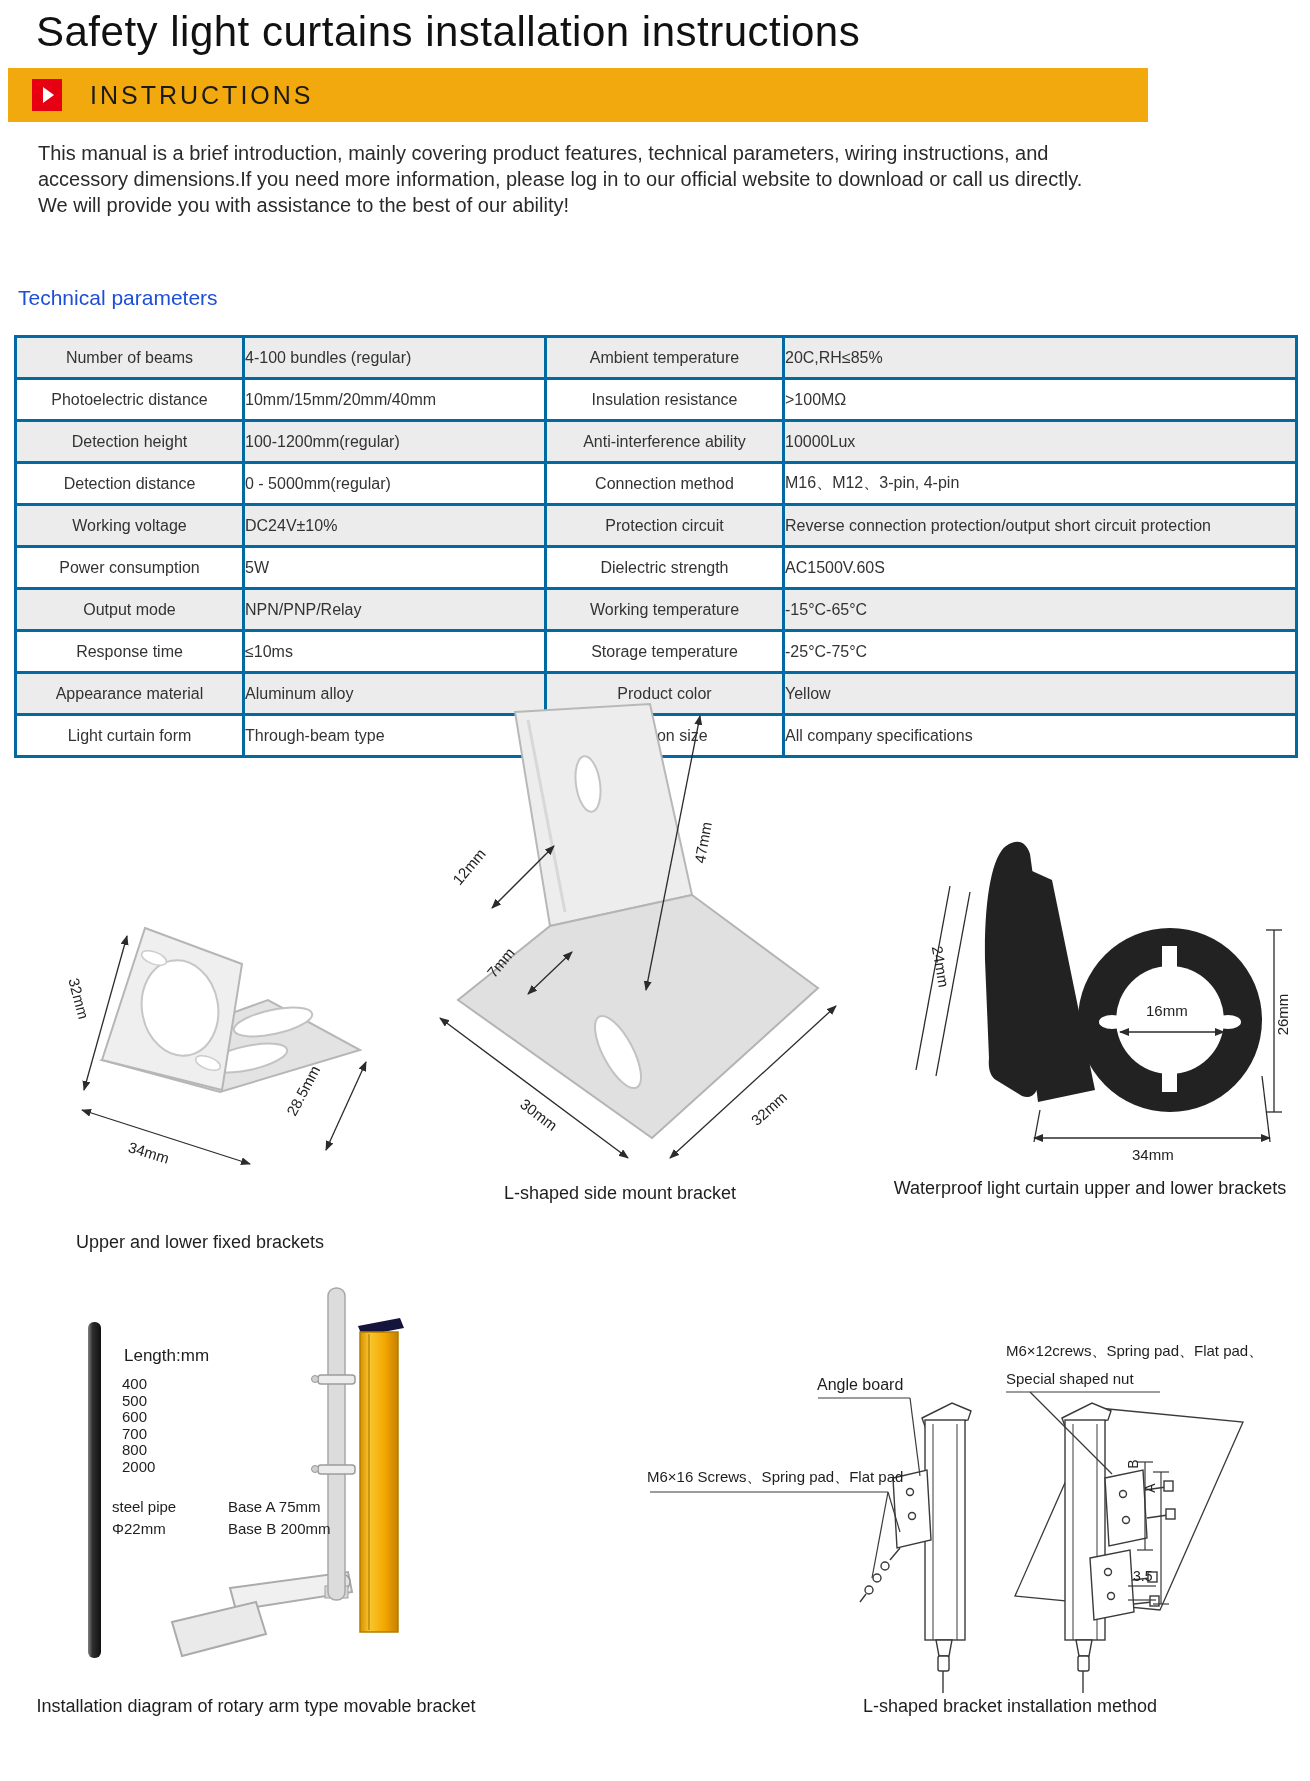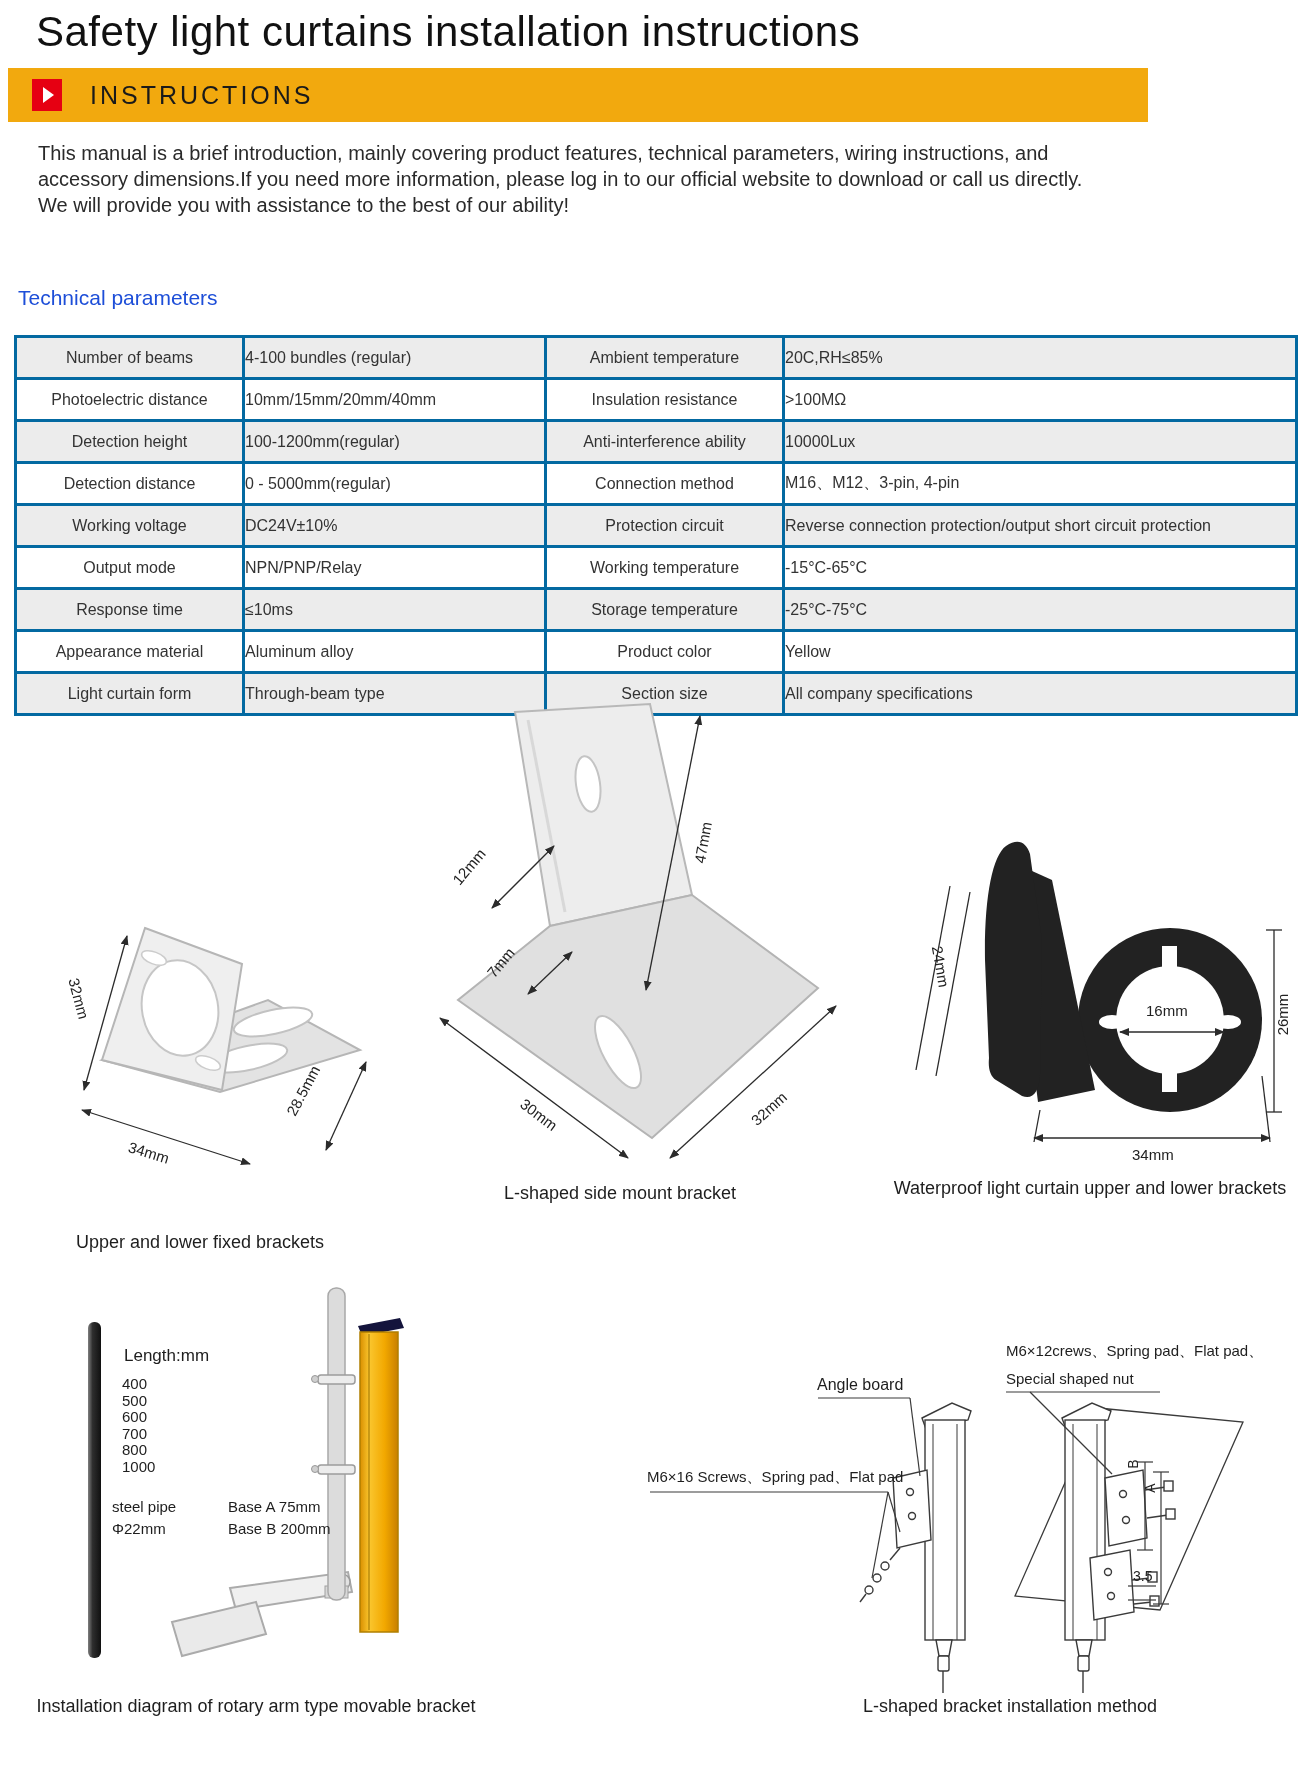--- a/index.html
+++ b/index.html
@@ -99,20 +99,26 @@
         <td class="lab">Detection distance</td>
         <td class="val">0 - 5000mm(regular)</td>
         <td class="lab">Connection method</td>
         <td class="val">M16、M12、3-pin, 4-pin</td>
       </tr>
       <tr>
         <td class="lab">Working voltage</td>
         <td class="val">DC24V±10%</td>
         <td class="lab">Protection circuit</td>
         <td class="val">Reverse connection protection/output short circuit protection</td>
+      </tr>
+      <tr>
+        <td class="lab">Power consumption</td>
+        <td class="val">5W</td>
+        <td class="lab">Dielectric strength</td>
+        <td class="val">AC1500V.60S</td>
       </tr>
       <tr>
         <td class="lab">Output mode</td>
         <td class="val">NPN/PNP/Relay</td>
         <td class="lab">Working temperature</td>
         <td class="val">-15°C-65°C</td>
       </tr>
       <tr>
         <td class="lab">Response time</td>
         <td class="val">≤10ms</td>
@@ -252,21 +258,21 @@
       <rect x="300" y="102" width="38" height="300" fill="url(#yg)" stroke="#b07f00" stroke-width="1.5"></rect>
       <line x1="309" y1="104" x2="309" y2="400" stroke="#9a6f00" stroke-width="2" opacity="0.5"></line>
     </svg>
     <span class="lbl" style="left:64px;top:116px;font-size:17px;">Length:mm</span>
     <div class="lenlist" style="position:absolute;left:62px;top:146px;">
       <span>400</span>
       <span>500</span>
       <span>600</span>
       <span>700</span>
       <span>800</span>
-      <span>1000</span>
+      <span>2000</span>
     </div>
     <span class="lbl" style="left:52px;top:268px;">steel pipe</span>
     <span class="lbl" style="left:52px;top:290px;">Φ22mm</span>
     <span class="lbl" style="left:168px;top:268px;">Base A  75mm</span>
     <span class="lbl" style="left:168px;top:290px;">Base B  200mm</span>
   </div>
 
   <div class="fig" style="left:600px;top:1340px;width:700px;height:355px;">
     <svg width="700" height="355" viewBox="0 0 700 355">
       <g stroke="#3a3a3a" stroke-width="1.3" fill="none">

